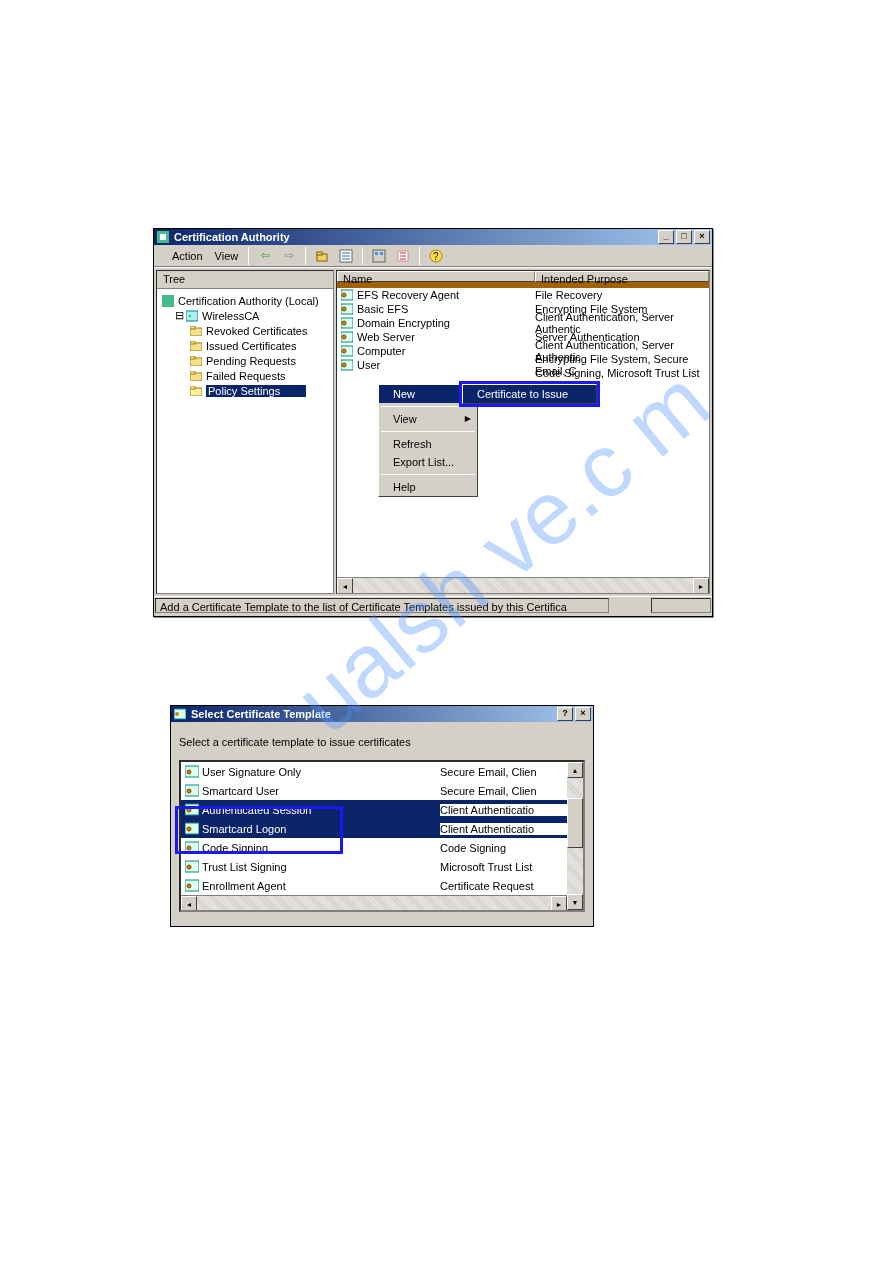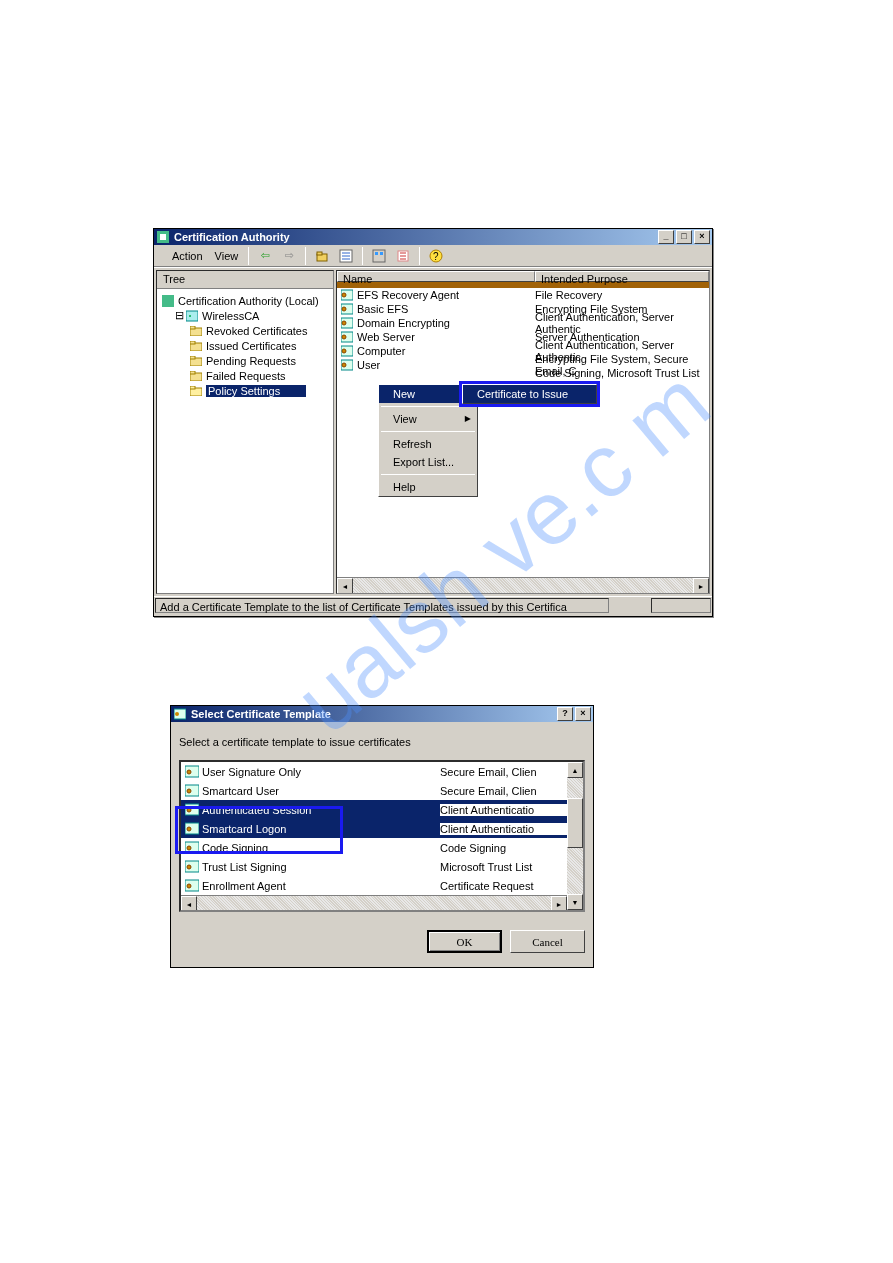--- a/index.html
+++ b/index.html
@@ -539,18 +539,14 @@
           <div class="arrow">▲</div>
           <div class="track">
             <div class="thumb" style="top:20px;height:50px;"></div>
           </div>
           <div class="arrow">▼</div>
         </div>
       </div>
       <div class="dlg-highlight" style="left:-4px; top:46px; width:168px; height:48px;"></div>
     </div>
 
-    <div class="dlg-buttons">
-      <button class="dlg-btn default">OK</button>
-      <button class="dlg-btn">Cancel</button>
-    </div>
   </div>
 </div>
 
 </body></html>

